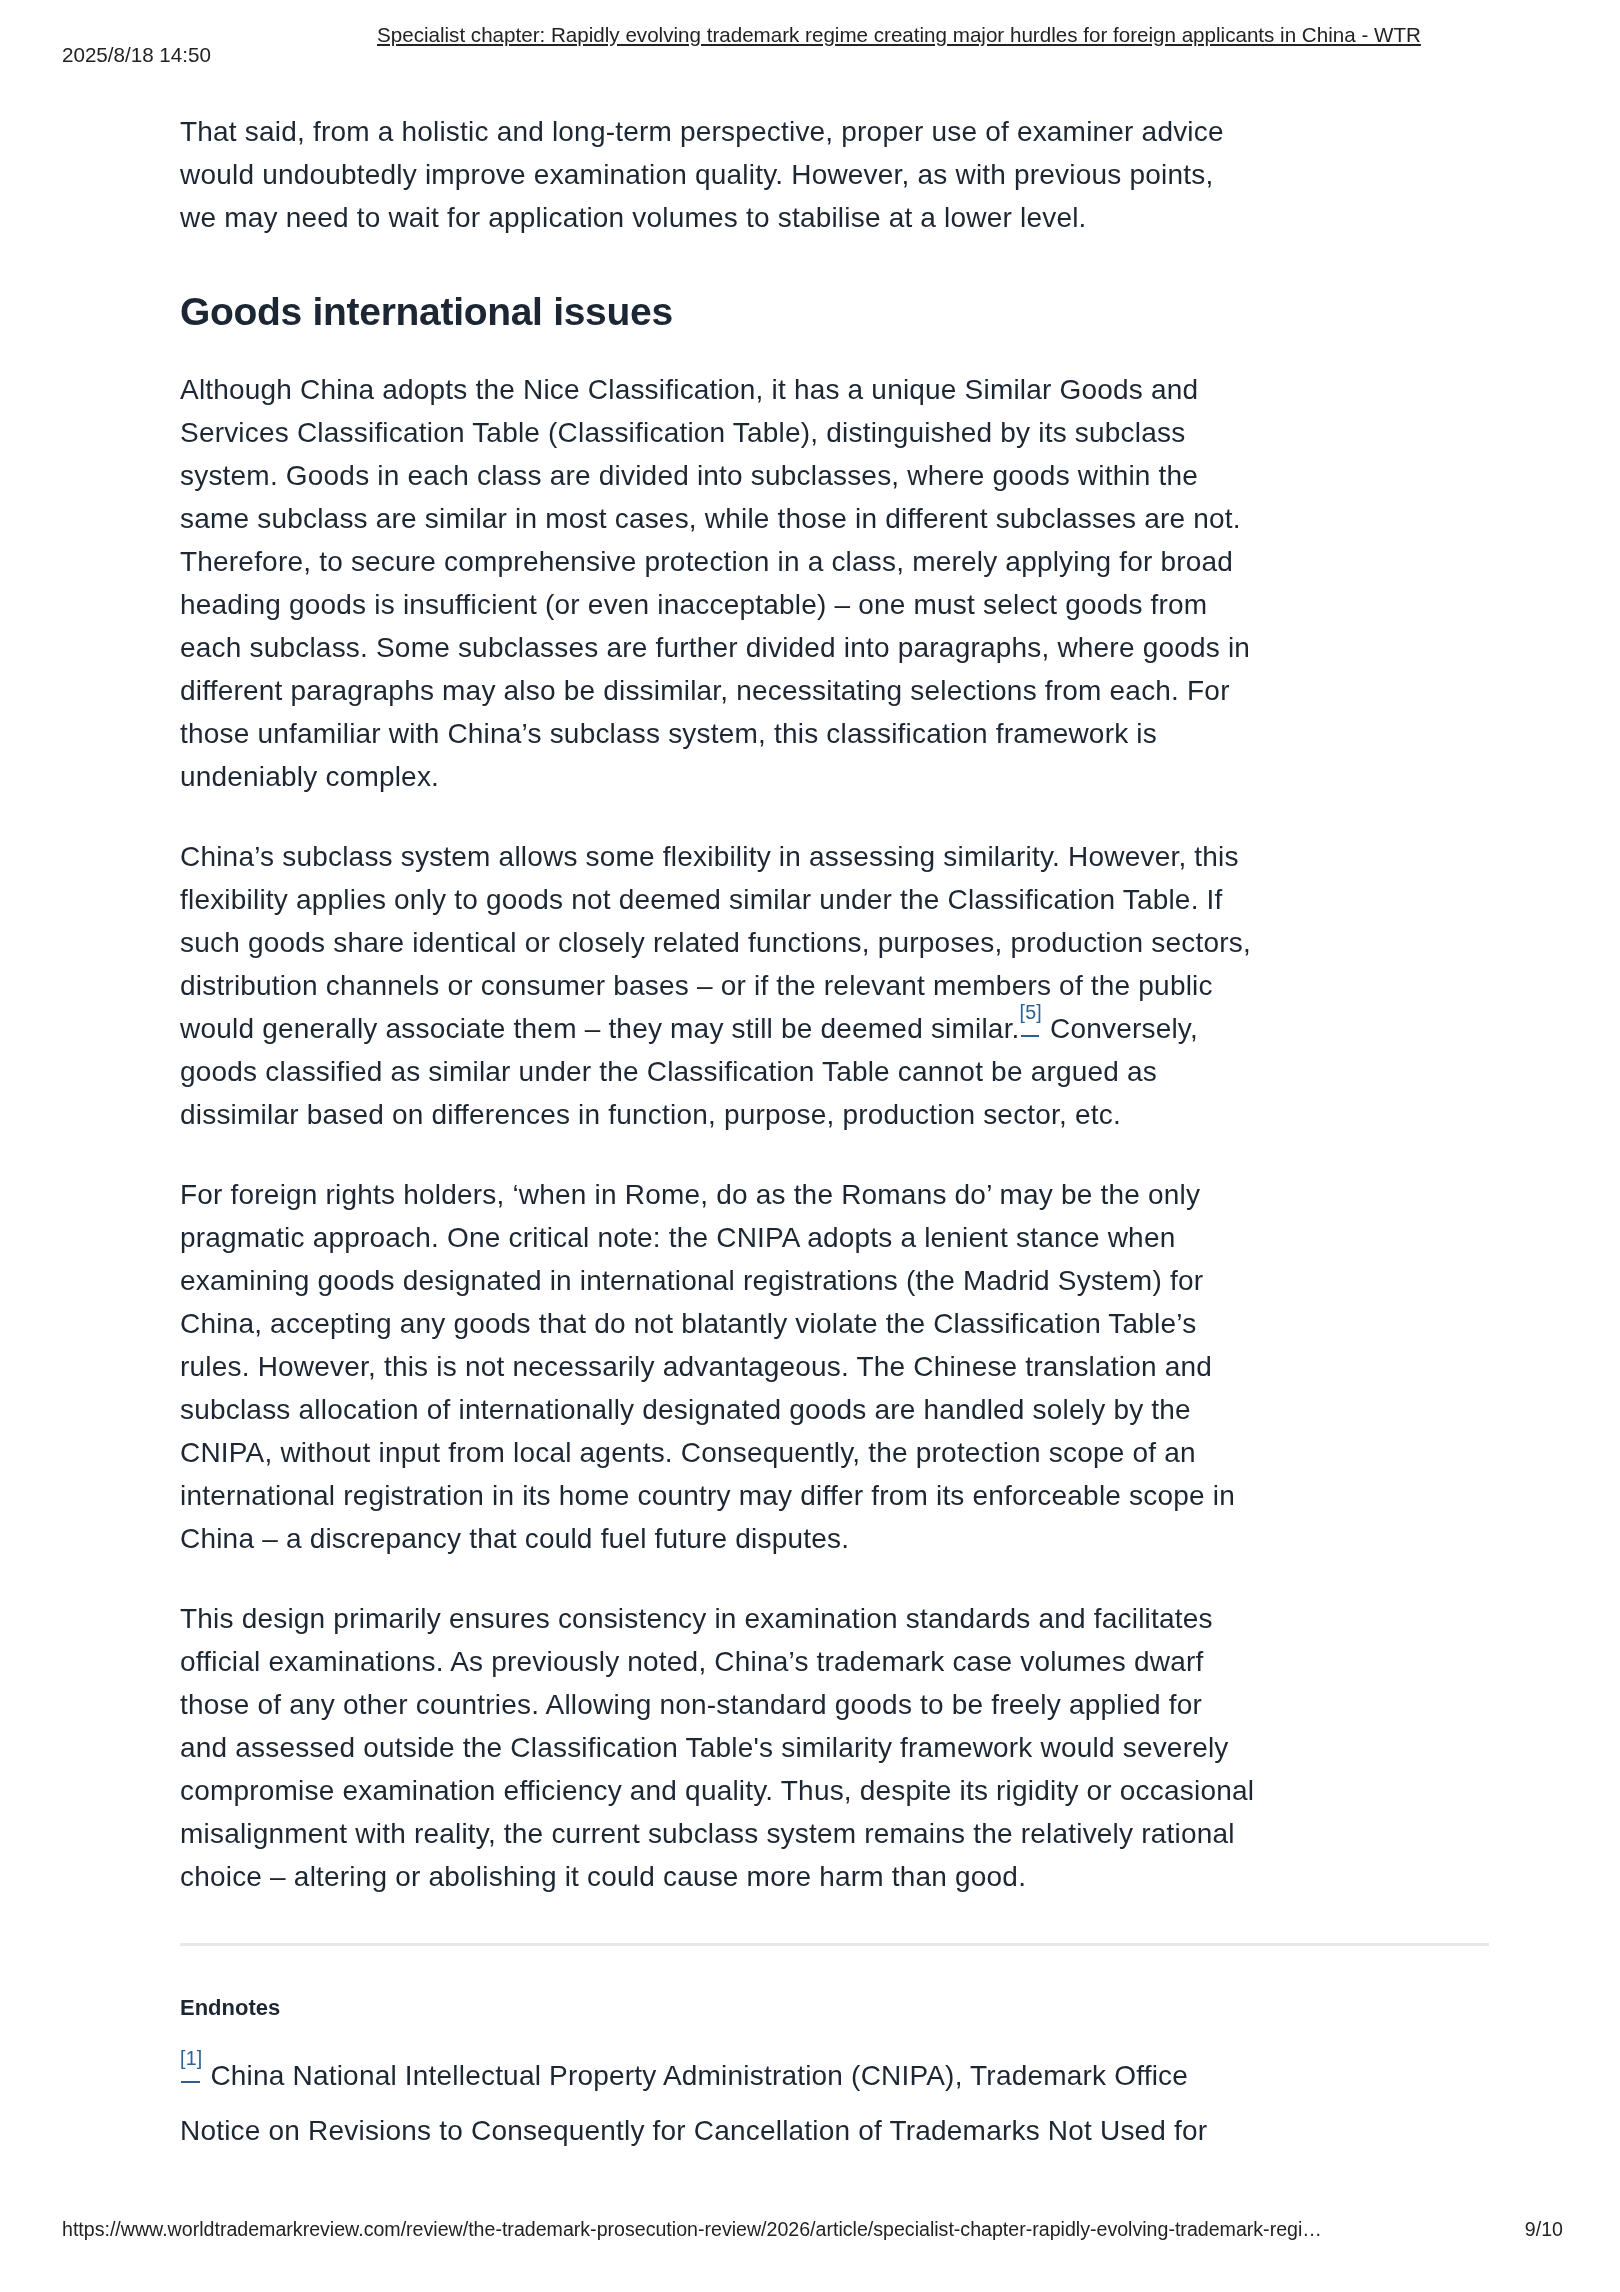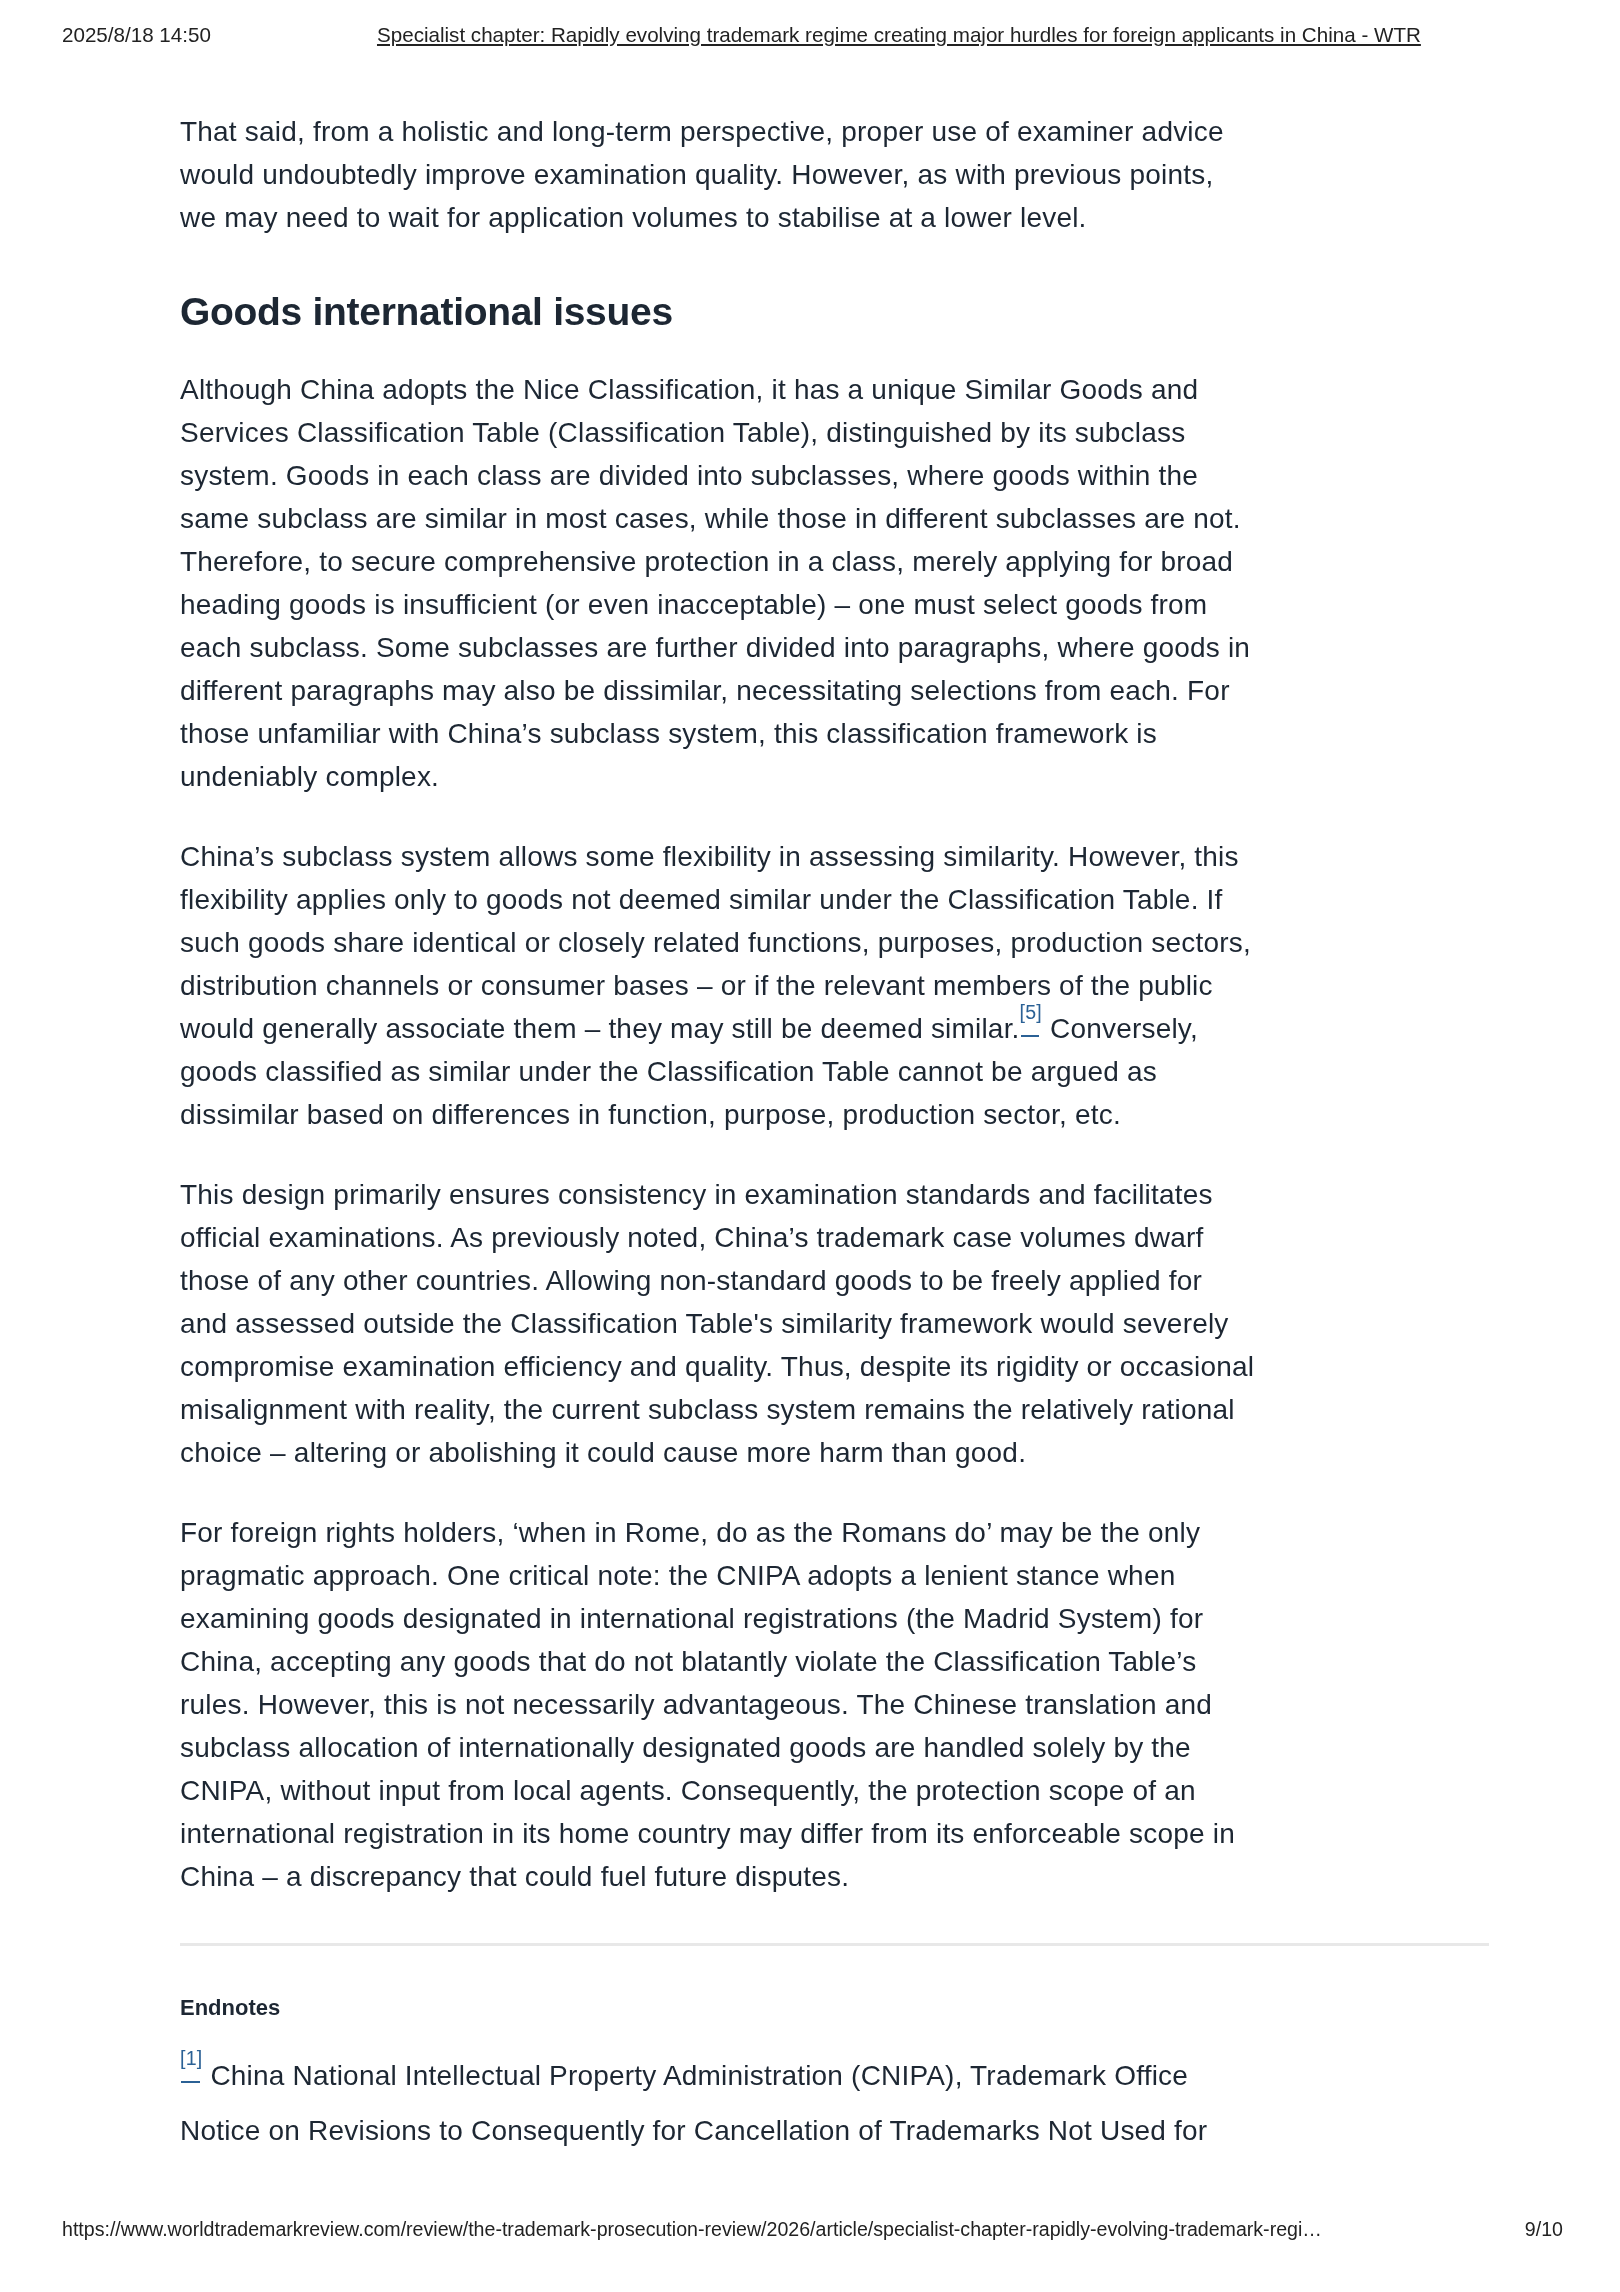--- a/index.html
+++ b/index.html
@@ -17,21 +17,21 @@
     color:var(--body-text,#1d2733);
     position:relative;
     overflow:hidden;
   }
   
   .print-header{
     position:absolute;top:21.6px;left:62px;right:62px;
     display:flex;align-items:flex-start;
     font-size:20.6px;line-height:25.5px;color:var(--chrome-text,#222);
   }
-  .print-header .date{white-space:nowrap;}
+  .print-header .date{white-space:nowrap;margin-top:20px;}
   .print-header .doc-title{flex:1;text-align:center;padding-left:29px;text-decoration:underline;}
   .print-footer{
     position:absolute;top:2217px;left:62px;right:57px;
     display:flex;justify-content:space-between;align-items:flex-start;
     font-size:19.6px;line-height:24.5px;color:var(--chrome-text,#222);
   }
   .print-footer .url{max-width:1411px;white-space:nowrap;overflow:hidden;}
   
   .article{
     position:absolute;top:110px;left:174px;width:1309px;margin-left:6px;
@@ -99,37 +99,37 @@
 undeniably complex.</p>
 
   <p class="para"><span>China’s subclass system allows some flexibility in assessing similarity. However, this
 flexibility applies only to goods not deemed similar under the Classification Table. If
 such goods share identical or closely related functions, purposes, production sectors,
 distribution channels or consumer bases – or if the relevant members of the public
 would generally associate them – they may still be deemed similar.</span><sup class="ref">[5]</sup><span> Conversely,
 goods classified as similar under the Classification Table cannot be argued as
 dissimilar based on differences in function, purpose, production sector, etc.</span></p>
 
-  <p class="para">This design primarily ensures consistency in examination standards and facilitates
-official examinations. As previously noted, China’s trademark case volumes dwarf
-those of any other countries. Allowing non-standard goods to be freely applied for
-and assessed outside the Classification Table's similarity framework would severely
-compromise examination efficiency and quality. Thus, despite its rigidity or occasional
-misalignment with reality, the current subclass system remains the relatively rational
-choice – altering or abolishing it could cause more harm than good.</p>
-
   <p class="para">For foreign rights holders, ‘when in Rome, do as the Romans do’ may be the only
 pragmatic approach. One critical note: the CNIPA adopts a lenient stance when
 examining goods designated in international registrations (the Madrid System) for
 China, accepting any goods that do not blatantly violate the Classification Table’s
 rules. However, this is not necessarily advantageous. The Chinese translation and
 subclass allocation of internationally designated goods are handled solely by the
 CNIPA, without input from local agents. Consequently, the protection scope of an
 international registration in its home country may differ from its enforceable scope in
 China – a discrepancy that could fuel future disputes.</p>
+
+  <p class="para">This design primarily ensures consistency in examination standards and facilitates
+official examinations. As previously noted, China’s trademark case volumes dwarf
+those of any other countries. Allowing non-standard goods to be freely applied for
+and assessed outside the Classification Table's similarity framework would severely
+compromise examination efficiency and quality. Thus, despite its rigidity or occasional
+misalignment with reality, the current subclass system remains the relatively rational
+choice – altering or abolishing it could cause more harm than good.</p>
 
   <hr class="divider">
 
   <h3 class="endnotes-heading">Endnotes</h3>
 
   <p class="endnote"><sup class="ref">[1]</sup> <span>China National Intellectual Property Administration (CNIPA), Trademark Office
 Notice on Revisions to Consequently for Cancellation of Trademarks Not Used for</span></p>
 
 </main>
 

